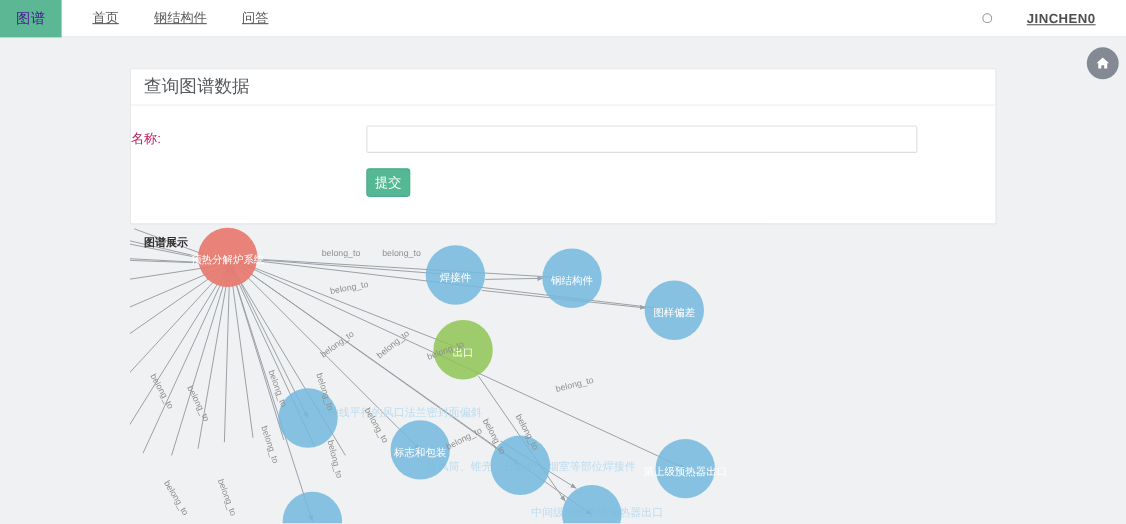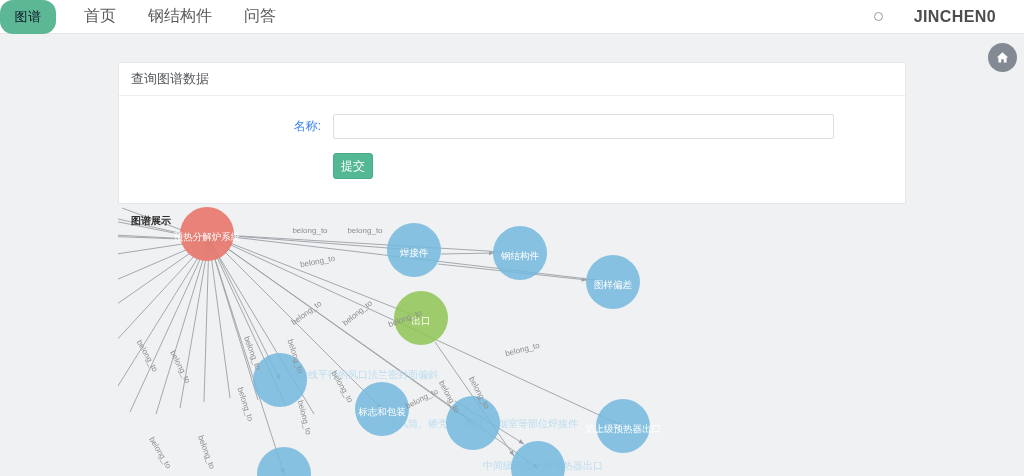--- a/index.html
+++ b/index.html
@@ -15,34 +15,34 @@
   .navbar {
     position: absolute; top: 0; left: 0;
     width: 1024px; height: 34px;
     background: #ffffff;
     border-bottom: 1px solid #e3e5e7;
     display: flex; align-items: stretch;
   }
   .brand {
     width: 56px; height: 34px;
     background: #5cb894;
-    color: #0f172a;
+    color: #4c1d95;
     font-size: 13px;
     display: flex; align-items: center; justify-content: center;
     letter-spacing: 0.5px;
-    border-radius: 13px;
   }
   .nav-left { display: flex; align-items: stretch; margin-left: 12px; }
   .nav-item {
     display: flex; align-items: center;
     padding: 0 16px;
-    font-size: 16px;
+    font-size: 12px;
     color: #5a5a5a;
     cursor: pointer;
     white-space: nowrap;
+    text-decoration: underline;
   }
   .nav-right {
     margin-left: auto;
     display: flex; align-items: stretch;
     padding-right: 10px;
   }
   .nav-right .nav-item { padding: 0 18px; gap: 24px; }
   .user-circle {
     width: 9px; height: 9px;
     border: 1.3px solid #9a9a9a;
@@ -77,34 +77,33 @@
     width: 788px;
     background: #ffffff;
     border: 1px solid #e4e6e8;
     border-radius: 2px;
   }
   .panel-head {
     height: 33px;
     border-bottom: 1px solid #eceef0;
     display: flex; align-items: center;
     padding-left: 12px;
-    font-size: 13px;
+    font-size: 16px;
     color: #55585c;
   }
   .panel-body { padding: 18px 0 24px 0; }
   .form-row {
     display: flex; align-items: center;
     margin-bottom: 14px;
   }
   .form-label {
     width: 214px;
-    text-align: right;
     padding-right: 12px;
     font-size: 12px;
-    color: #3b82f6;
+    color: #be185d;
   }
   .form-input {
     width: 501px; height: 25px;
     border: 1px solid #dcdfe2;
     border-radius: 2px;
     background: #ffffff;
     font-size: 12px;
     padding: 0 7px;
     color: #444;
     outline: none;

